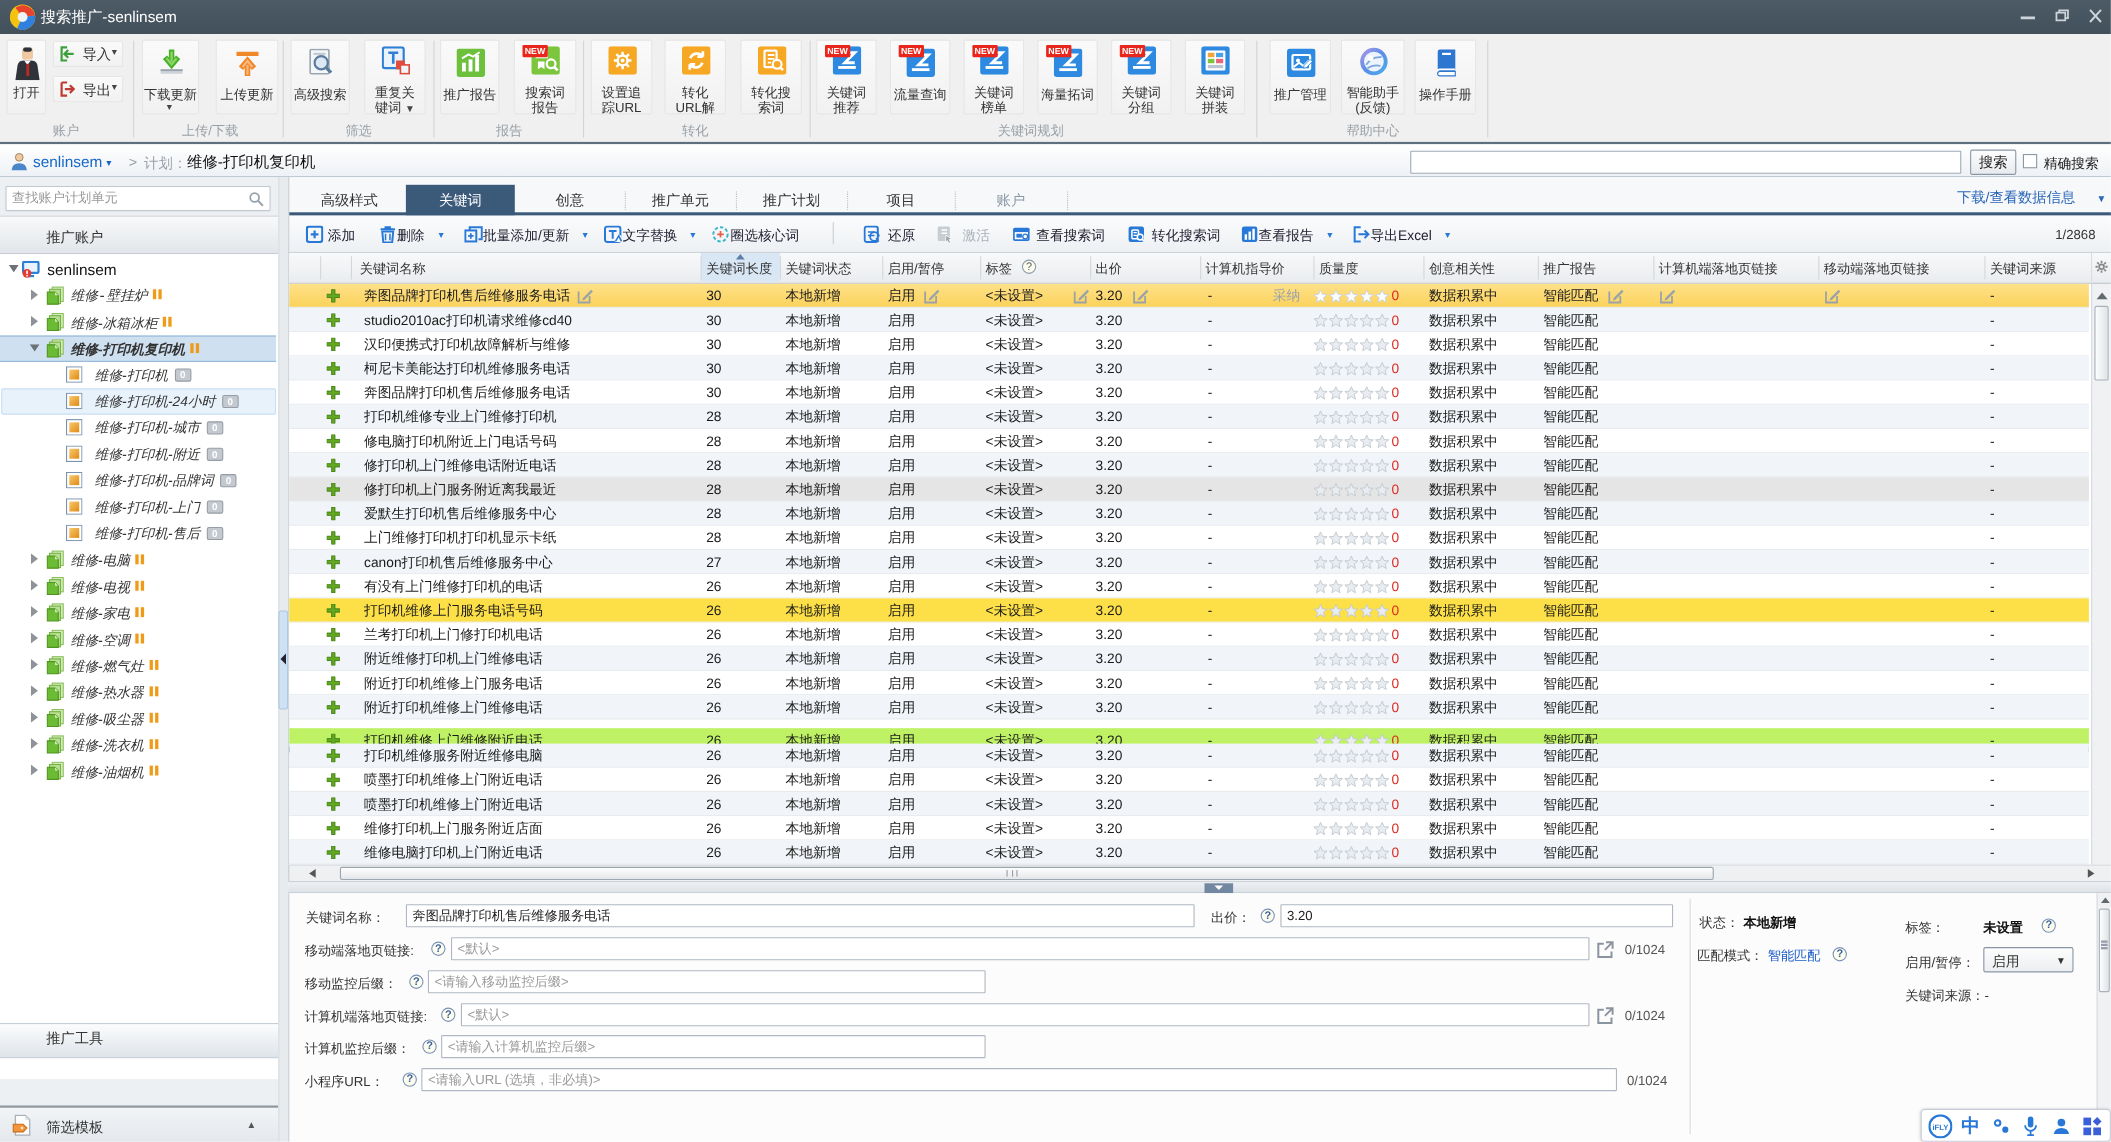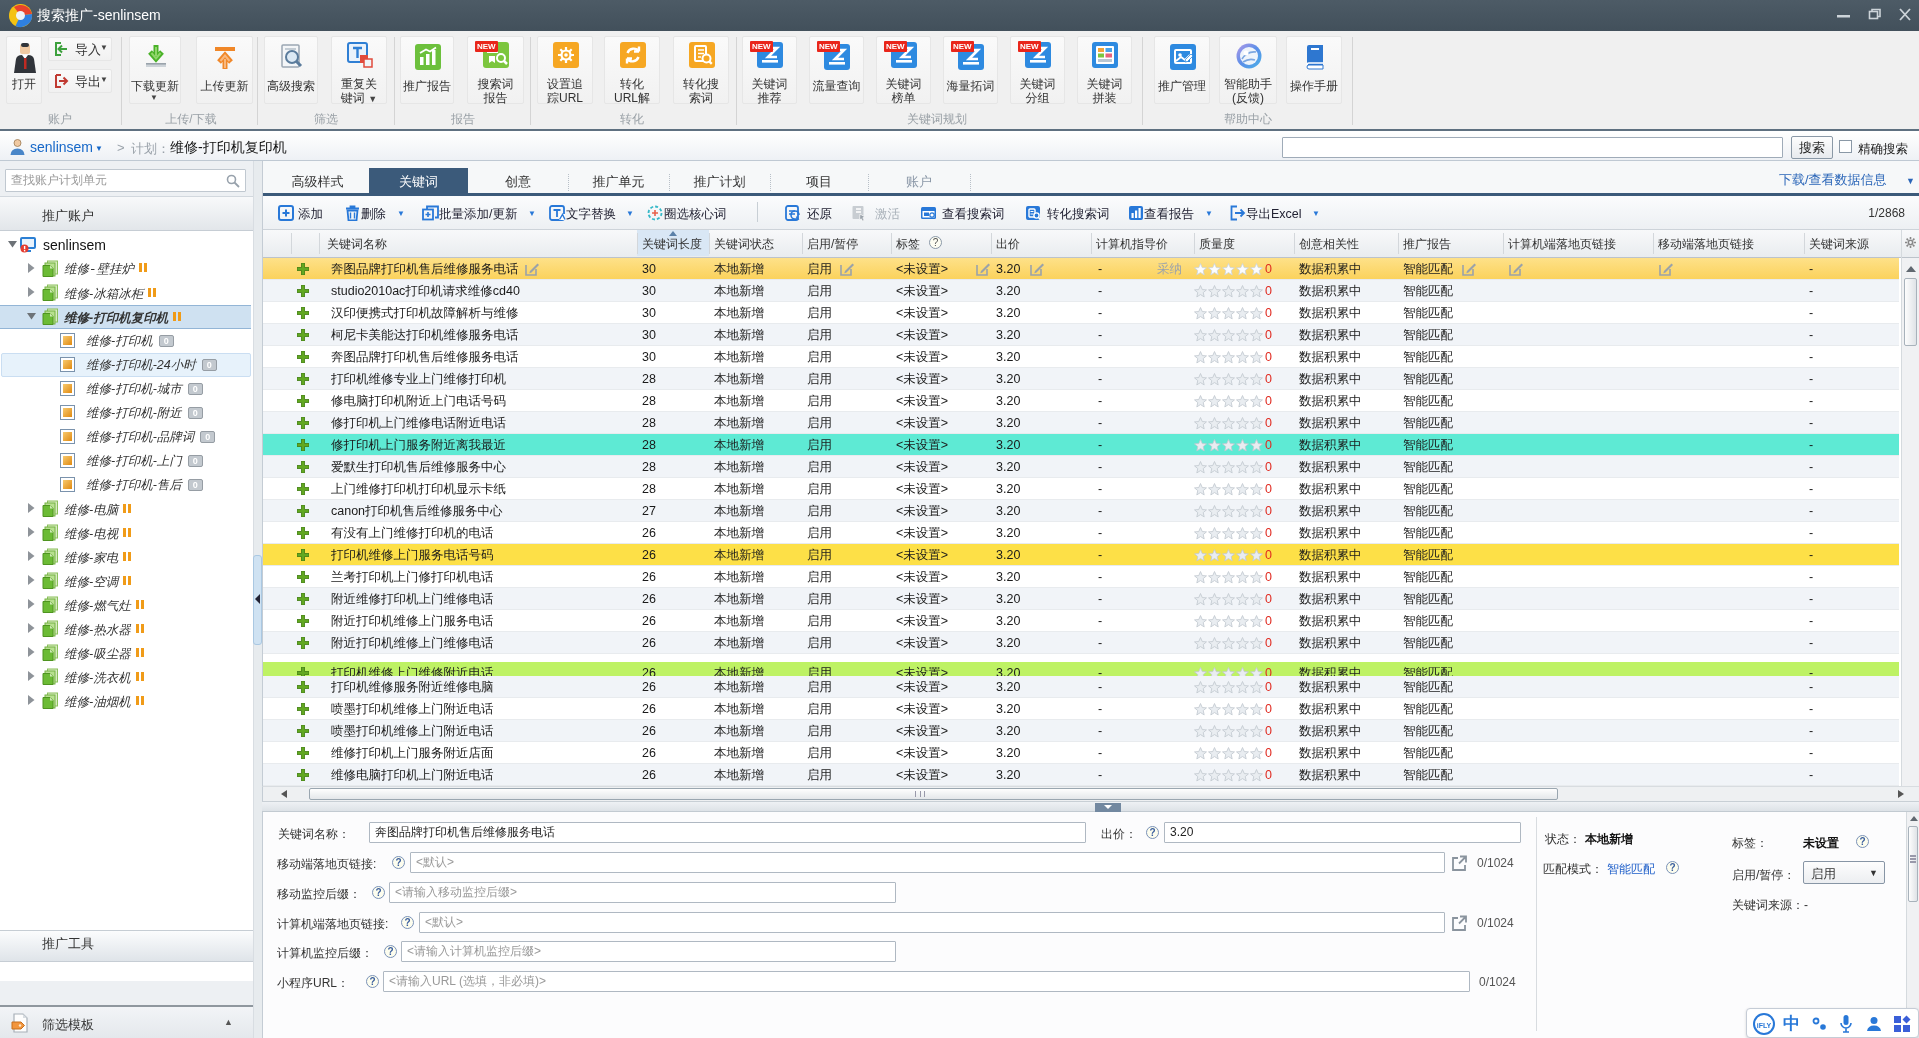--- a/index.html
+++ b/index.html
@@ -993,21 +993,21 @@
         </svg>
         <svg width="13" height="13" viewBox="0 0 12 12" style="float:left;margin-right:1px">
           <path d="M6 .5 L7.6 4.2 11.5 4.5 8.5 7 9.4 11 6 8.8 2.6 11 3.5 7 .5 4.5 4.4 4.2 Z" fill="#e9edf1" stroke="#c3cad1" stroke-width=".8"></path>
         </svg>
       </div>
 <span style="left:1002px;color:#e02a20">0</span>
 <span style="left:1036px">数据积累中</span>
 <span style="left:1140px">智能匹配</span>
 <span style="left:1546px">-</span>
 </div>
-<div class="row" style="top:204px;background:#5eead4;border-bottom:1px solid #e8ebee">
+<div class="row" style="top:204px;background:#e5e5e5;border-bottom:1px solid #e8ebee">
 <svg class="ico" style="left:34px;top:5px" width="12" height="12" viewBox="0 0 12 12">
         <path d="M4.5 0 h3 v4.5 h4.5 v3 h-4.5 v4.5 h-3 v-4.5 h-4.5 v-3 h4.5 z" fill="#62a821" stroke="#3e7a10" stroke-width=".8"></path>
       </svg>
 <span style="left:68px">修打印机上门服务附近离我最近</span>
 <span style="left:379px">28</span>
 <span style="left:451px">本地新增</span>
 <span style="left:544px">启用</span>
 <span style="left:633px">&lt;未设置&gt;</span>
 <span style="left:733px">3.20</span>
 <span style="left:835px">-</span>

